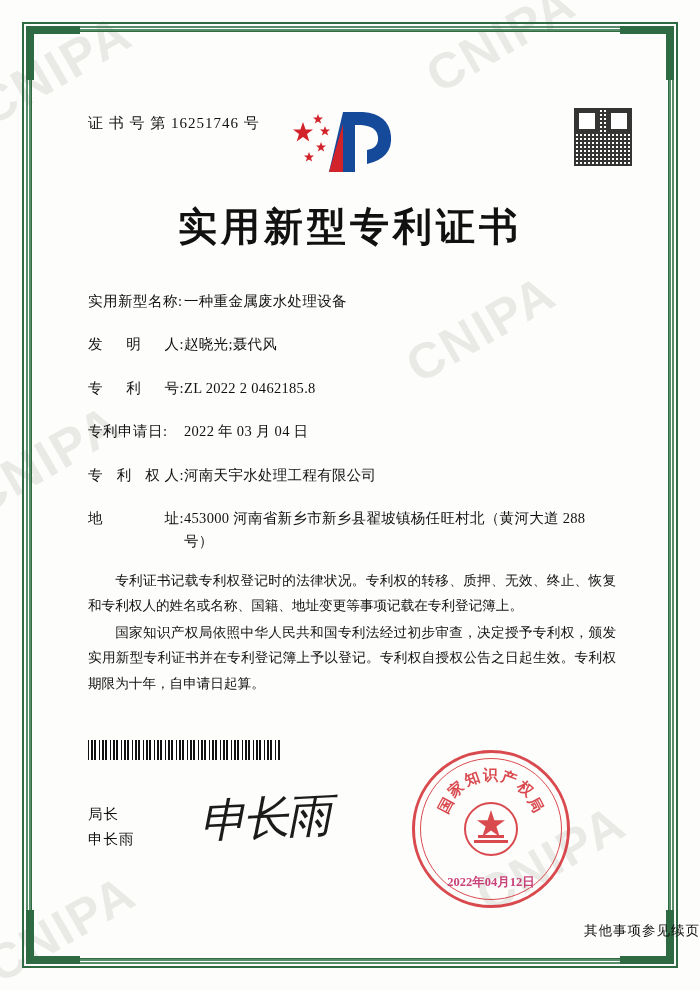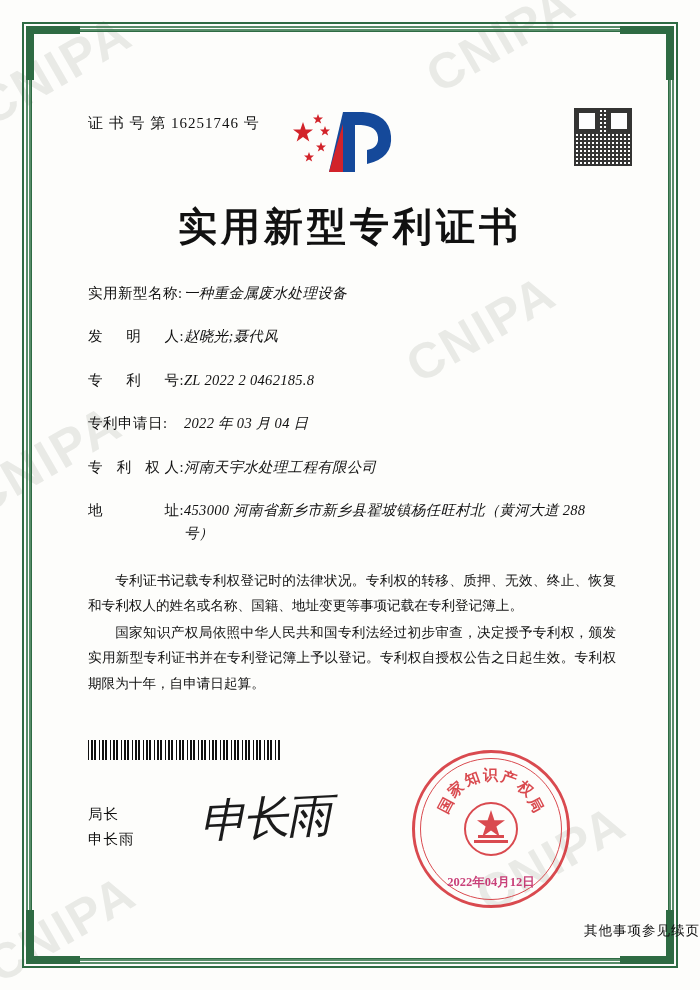--- a/index.html
+++ b/index.html
@@ -127,35 +127,35 @@
     left: 28px; top: 222px;
     width: 528px;
     font-size: 14.5px;
     color: #111;
   }
   .field-row {
     display: flex;
     align-items: flex-start;
     margin-bottom: 21px;
     line-height: 1.55;
+    margin-top: 8px;
   }
   .field-label {
     flex: 0 0 96px;
     white-space: nowrap;
     letter-spacing: 0.5px;
   }
   .field-label.spread {
     display: flex;
     justify-content: space-between;
   }
   .field-label.spread span { display: inline-block; }
   .field-value {
     flex: 1;
     letter-spacing: .3px;
-    font-style: italic;
   }
   .field-row.two-col .field-value { flex: 0 0 200px; }
   .field-label2 {
     flex: 0 0 112px;
     white-space: nowrap;
   }
   .field-value2 { flex: 1; }
 
   .paragraphs {
     position: absolute;

